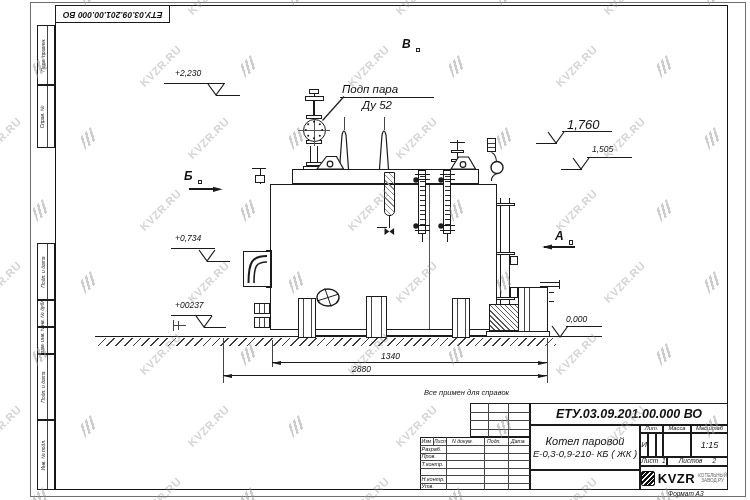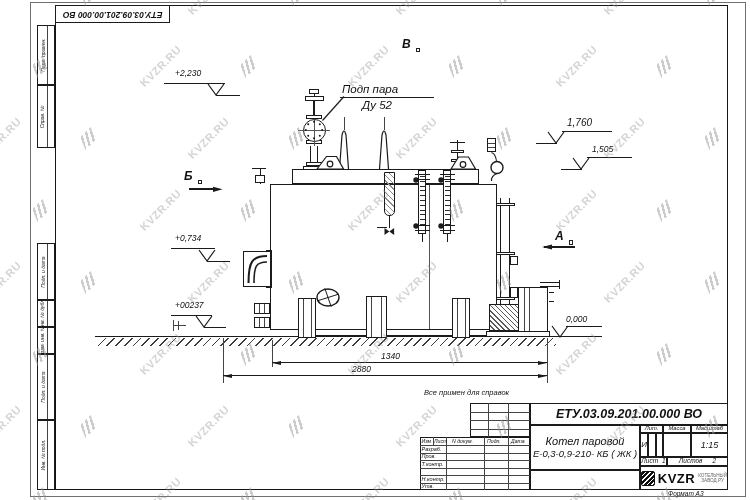--- a/index.html
+++ b/index.html
@@ -207,21 +207,21 @@
     <div class="h" style="left:189px;top:188.3px;width:26px;"></div>
     <div class="txt" style="left:555px;top:230px;font-size:12px;font-weight:700;">А</div>
     <div class="sq" style="left:568.5px;top:240px;"></div>
     <div class="h" style="left:544px;top:246.4px;width:31px;"></div>
     <div class="txt" style="left:402px;top:38px;font-size:12px;font-weight:700;">В</div>
     <div class="sq" style="left:415.5px;top:47.5px;"></div>
 
     <div class="txt" style="left:175px;top:69px;font-size:8.5px;">+2,230</div>
     <div class="h" style="left:164px;top:82.6px;width:61px;height:1px;"></div>
     <div class="h" style="left:216px;top:94.6px;width:24px;height:1px;"></div>
-    <div class="txt" style="left:567px;top:118px;font-size:10px;">1,760</div>
+    <div class="txt" style="left:567px;top:118px;font-size:13px;">1,760</div>
     <div class="h" style="left:562px;top:130.8px;width:50px;height:1px;"></div>
     <div class="h" style="left:536px;top:142.8px;width:21px;height:1px;"></div>
     <div class="txt" style="left:592px;top:145px;font-size:8.5px;">1,505</div>
     <div class="h" style="left:587px;top:156.8px;width:45px;height:1px;"></div>
     <div class="h" style="left:561px;top:168.8px;width:21px;height:1px;"></div>
     <div class="txt" style="left:175px;top:234px;font-size:8.5px;">+0,734</div>
     <div class="h" style="left:171px;top:247.8px;width:44px;height:1px;"></div>
     <div class="h" style="left:207px;top:260.8px;width:23px;height:1px;"></div>
     <div class="txt" style="left:175px;top:301px;font-size:8.5px;">+00237</div>
     <div class="h" style="left:171px;top:314.8px;width:41px;height:1px;"></div>

